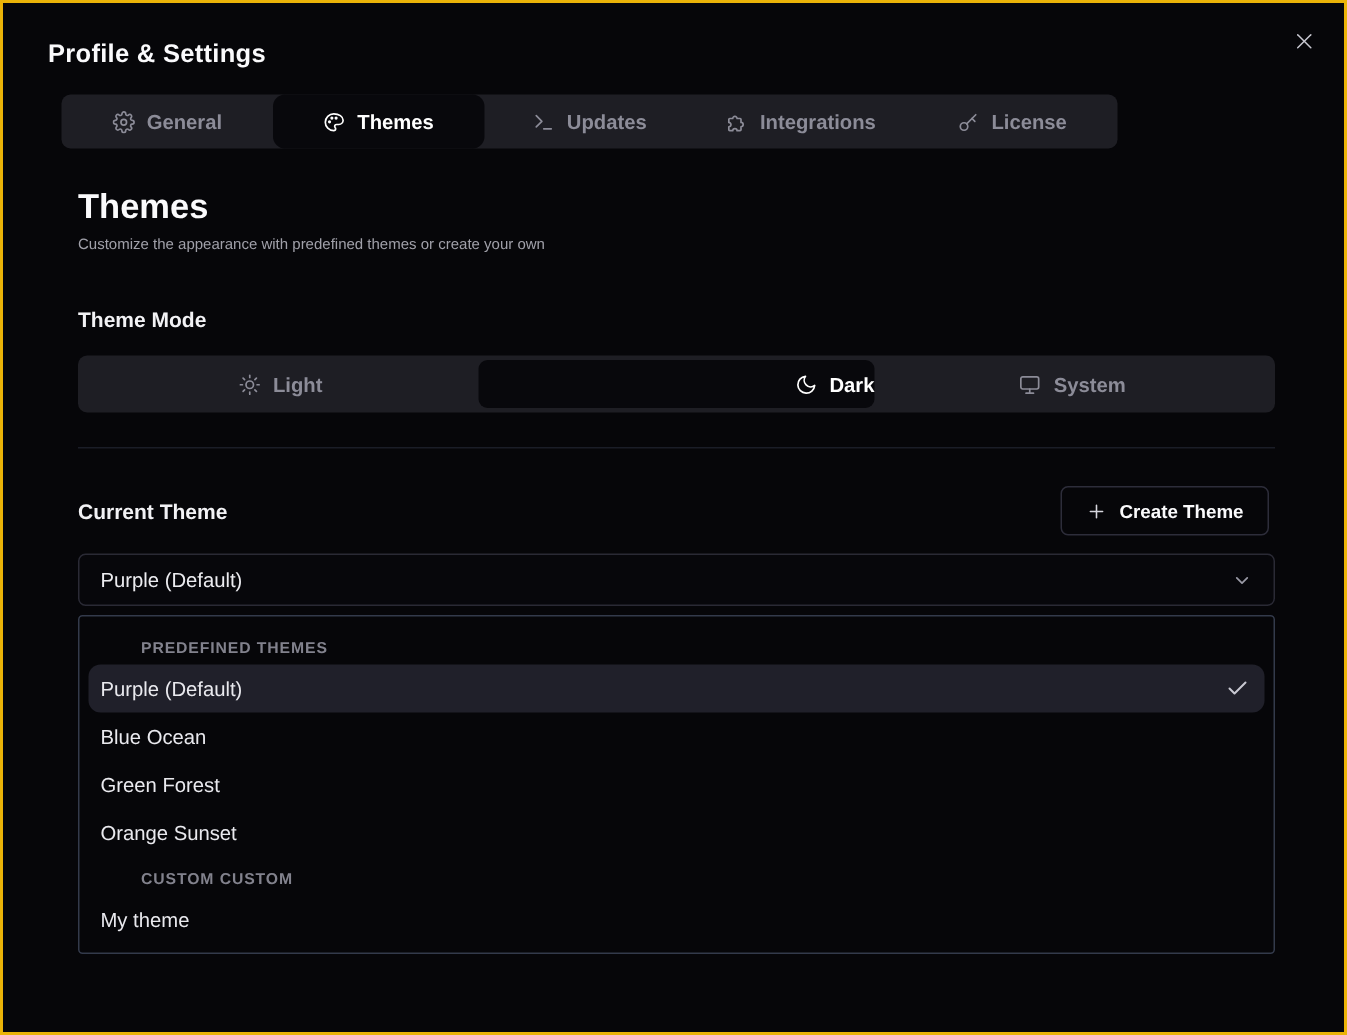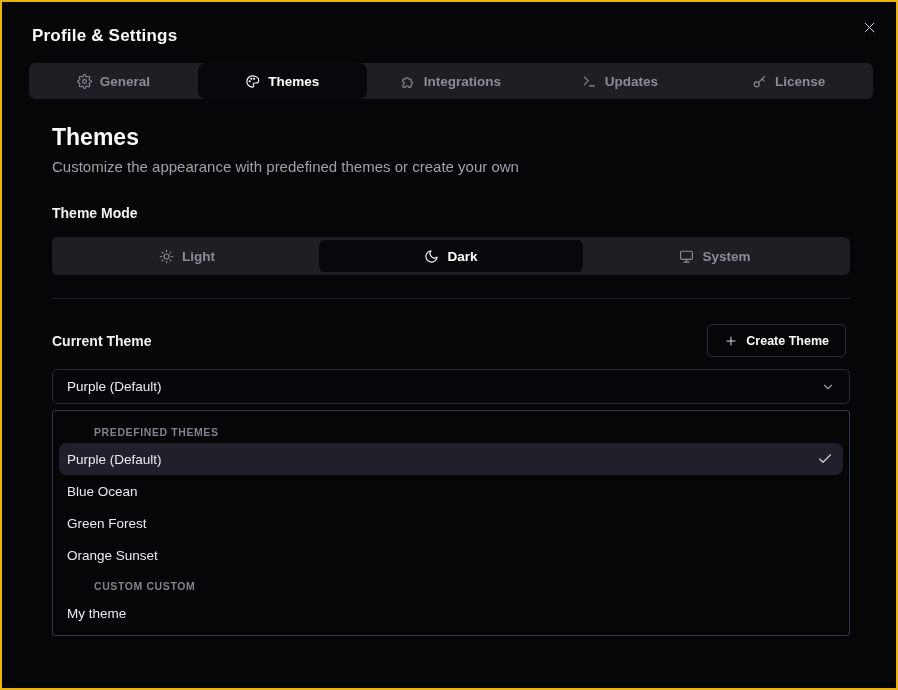--- a/index.html
+++ b/index.html
@@ -33,22 +33,22 @@
     background: transparent;
     border: none;
     color: #c9c9d2;
     cursor: pointer;
     display: flex; align-items: center; justify-content: center;
   }
   .close-btn svg { width: 15px; height: 15px; }
   
   .tabbar {
     position: absolute;
-    left: 27px; top: 61px;
-    width: 844px; height: 36px;
+    left: 39px; top: 61px;
+    width: 704px; height: 36px;
     background: #1e1e24;
     border-radius: 6px;
     display: flex;
   }
   .tab {
     flex: 1 1 0;
     display: flex; align-items: center; justify-content: center;
     gap: 8px;
     font-size: 13.5px;
     font-weight: 600;
@@ -68,21 +68,21 @@
   .page-heading {
     position: absolute;
     left: 50px; top: 122px;
     font-size: 23px;
     font-weight: 800;
     color: #fafafc;
   }
   .page-desc {
     position: absolute;
     left: 50px; top: 156px;
-    font-size: 15px;
+    font-size: 10px;
     color: #a0a0a9;
   }
   .section-label {
     position: absolute;
     left: 50px;
     font-size: 14px;
     font-weight: 700;
     color: #f2f2f5;
   }
   .label-theme-mode { top: 203px; }
@@ -107,20 +107,21 @@
     background: transparent;
     border: none;
     border-radius: 6px;
     cursor: pointer;
   }
   .segment svg { width: 15px; height: 15px; }
   .segment.active {
     background: #08080c;
     color: #ffffff;
     font-weight: 700;
+    justify-content: flex-end;
   }
   
   .divider {
     position: absolute;
     left: 50px; top: 296px;
     width: 798px; height: 1px;
     background: #1a1d27;
   }
   
   .create-theme-btn {
@@ -220,33 +221,33 @@
             <circle cx="7.5" cy="11.5" r="0.8" fill="currentColor"></circle>
             <circle cx="10" cy="7.5" r="0.8" fill="currentColor"></circle>
             <circle cx="14.5" cy="7.5" r="0.8" fill="currentColor"></circle>
           </svg>
       </span>
       <span>Themes</span>
     </button>
     <button class="tab">
       <span style="display:flex">
         <svg viewBox="0 0 24 24" fill="none" stroke="currentColor" stroke-width="1.8" stroke-linecap="round" stroke-linejoin="round">
-            <path d="M4 8h3.2a2.3 2.3 0 1 1 4.6 0H15a1 1 0 0 1 1 1v3.2a2.3 2.3 0 1 1 0 4.6V20a1 1 0 0 1-1 1h-3.2a2.3 2.3 0 1 0-4.6 0H4a1 1 0 0 1-1-1v-3.2a2.3 2.3 0 1 0 0-4.6V9a1 1 0 0 1 1-1z"></path>
-          </svg>
-      </span>
-      <span>Integrations</span>
-    </button>
-    <button class="tab">
-      <span style="display:flex">
-        <svg viewBox="0 0 24 24" fill="none" stroke="currentColor" stroke-width="1.8" stroke-linecap="round" stroke-linejoin="round">
             <polyline points="4 17 10 11 4 5"></polyline>
             <line x1="12" y1="19" x2="20" y2="19"></line>
           </svg>
       </span>
       <span>Updates</span>
+    </button>
+    <button class="tab">
+      <span style="display:flex">
+        <svg viewBox="0 0 24 24" fill="none" stroke="currentColor" stroke-width="1.8" stroke-linecap="round" stroke-linejoin="round">
+            <path d="M4 8h3.2a2.3 2.3 0 1 1 4.6 0H15a1 1 0 0 1 1 1v3.2a2.3 2.3 0 1 1 0 4.6V20a1 1 0 0 1-1 1h-3.2a2.3 2.3 0 1 0-4.6 0H4a1 1 0 0 1-1-1v-3.2a2.3 2.3 0 1 0 0-4.6V9a1 1 0 0 1 1-1z"></path>
+          </svg>
+      </span>
+      <span>Integrations</span>
     </button>
     <button class="tab">
       <span style="display:flex">
         <svg viewBox="0 0 24 24" fill="none" stroke="currentColor" stroke-width="1.8" stroke-linecap="round" stroke-linejoin="round">
             <circle cx="7.5" cy="16.5" r="4"></circle>
             <path d="M10.3 13.7 L20 4"></path>
             <path d="M16 8l3 3"></path>
           </svg>
       </span>
       <span>License</span>

